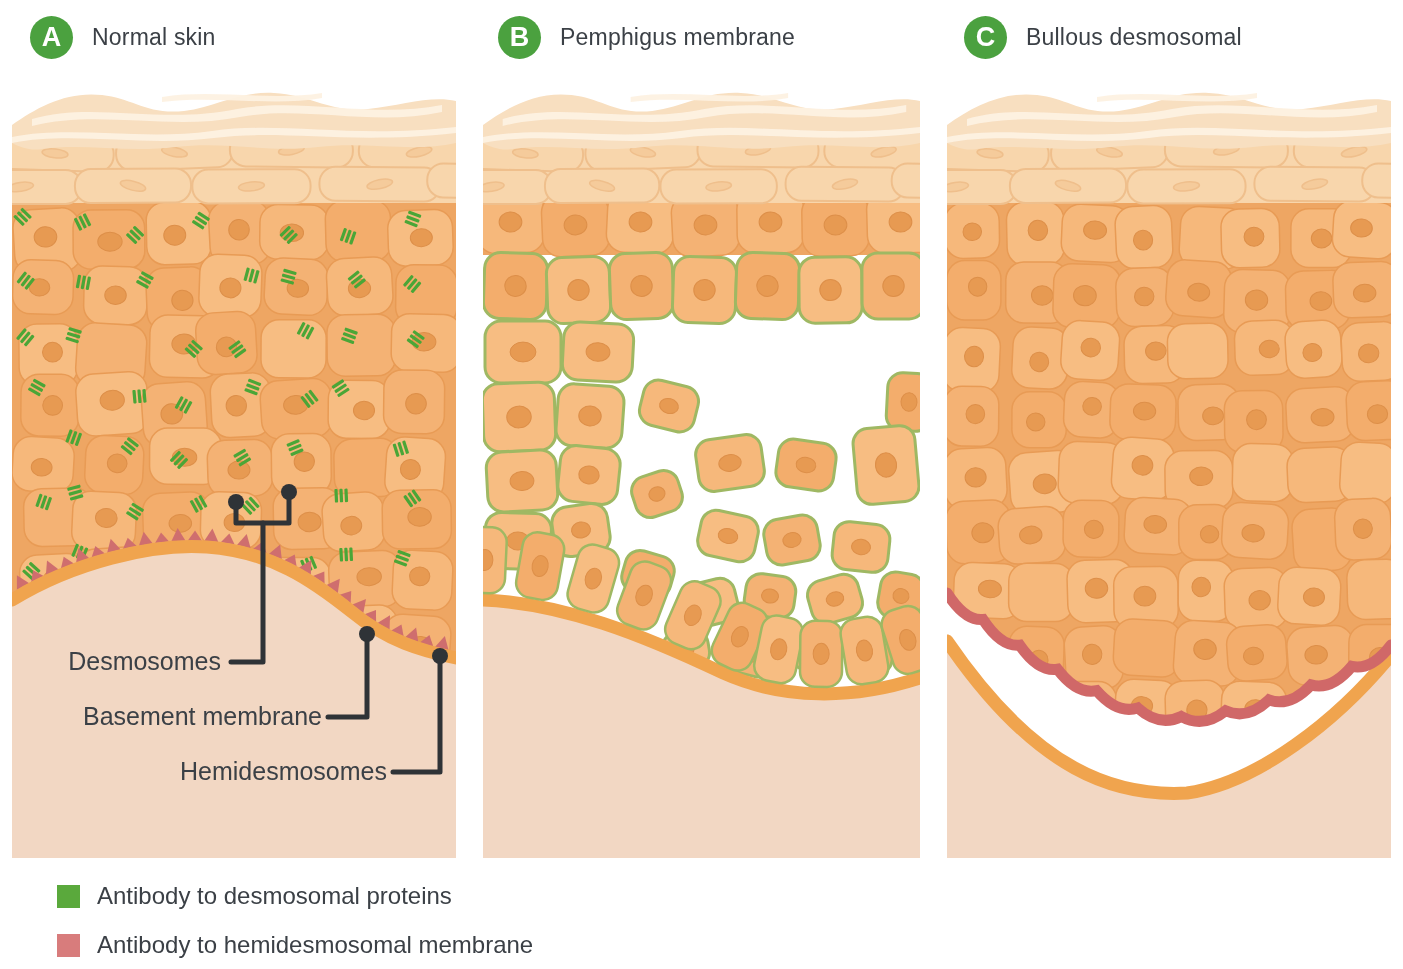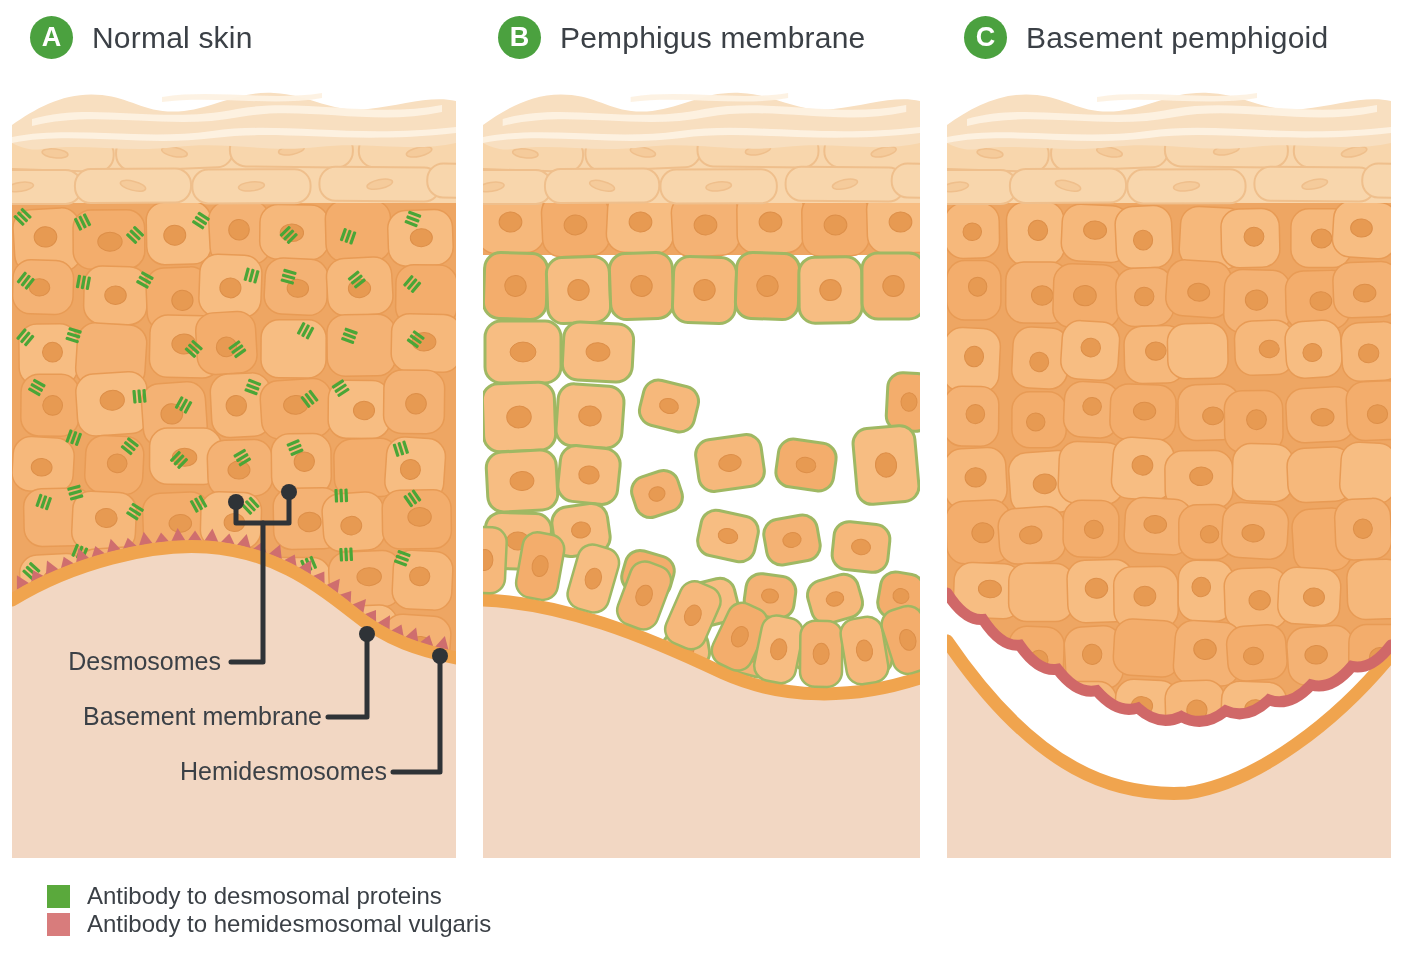--- a/index.html
+++ b/index.html
@@ -2,45 +2,45 @@
 <html><head>
 <meta charset="utf-8">
 <style>
   html,body{margin:0;padding:0;background:#fff}
   .canvas{position:relative;width:1403px;height:969px;background:#fff;
           font-family:"Liberation Sans",sans-serif;overflow:hidden}
   .panel-header{position:absolute;top:16px;display:flex;align-items:center;gap:19px}
   #headerA{left:30px}#headerB{left:498px}#headerC{left:964px}
   .badge{width:43px;height:43px;border-radius:50%;color:#fff;font-weight:bold;
          font-size:27px;display:flex;align-items:center;justify-content:center}
-  .ptitle{font-size:30px;color:#3b4046;letter-spacing:.2px}
+  .ptitle{font-size:23px;color:#3b4046;letter-spacing:.2px}
   svg.panel{position:absolute;top:85px}
   #panelA{left:12px}#panelB{left:483px}#panelC{left:947px}
-  .legend{position:absolute;left:47px;top:882px;display:flex;flex-direction:column;}
+  .legend{position:absolute;left:57px;top:882px;display:flex;flex-direction:column;gap:21px}
   .legend-row{display:flex;align-items:center;gap:17px}
   .swatch{width:23px;height:23px;display:inline-block}
   .legend-label{font-size:24px;color:#3b4046}
   text.anno{font-size:25px;fill:#3b4046;font-family:"Liberation Sans",sans-serif}
 </style>
 </head>
 <body>
 
 <div class="canvas">
 
   <div class="panel-header" id="headerA">
     <div class="badge" style="background: rgb(75, 161, 63);">A</div>
     <div class="ptitle">Normal skin</div>
   </div>
   <div class="panel-header" id="headerB">
     <div class="badge" style="background: rgb(75, 161, 63);">B</div>
     <div class="ptitle">Pemphigus membrane</div>
   </div>
   <div class="panel-header" id="headerC">
     <div class="badge" style="background: rgb(75, 161, 63);">C</div>
-    <div class="ptitle">Basement pemphigoid</div>
+    <div class="ptitle">Bullous desmosomal</div>
   </div>
 
   <svg class="panel" id="panelA" width="444" height="773" viewBox="0 0 444 773">
     <g class="gen">
         <defs>
           <clipPath id="clipA">
             <path d="M0,112 L444,112 L444,573 C410,566 375,556 340,527 C300,495 260,467 195,462 C140,458 60,480 0,515 Z"></path>
           </clipPath>
         </defs>
         <path d="M0,112 L444,112 L444,573 C410,566 375,556 340,527 C300,495 260,467 195,462 C140,458 60,480 0,515 Z" fill="#eea663"></path>
@@ -799,16 +799,16 @@
       </g>
   </svg>
 
   <div class="legend">
     <div class="legend-row">
       <span class="swatch" style="background: rgb(90, 169, 60);"></span>
       <span class="legend-label">Antibody to desmosomal proteins</span>
     </div>
     <div class="legend-row">
       <span class="swatch" style="background: rgb(216, 124, 124);"></span>
-      <span class="legend-label">Antibody to hemidesmosomal vulgaris</span>
+      <span class="legend-label">Antibody to hemidesmosomal membrane</span>
     </div>
   </div>
 </div>
 
 </body></html>

